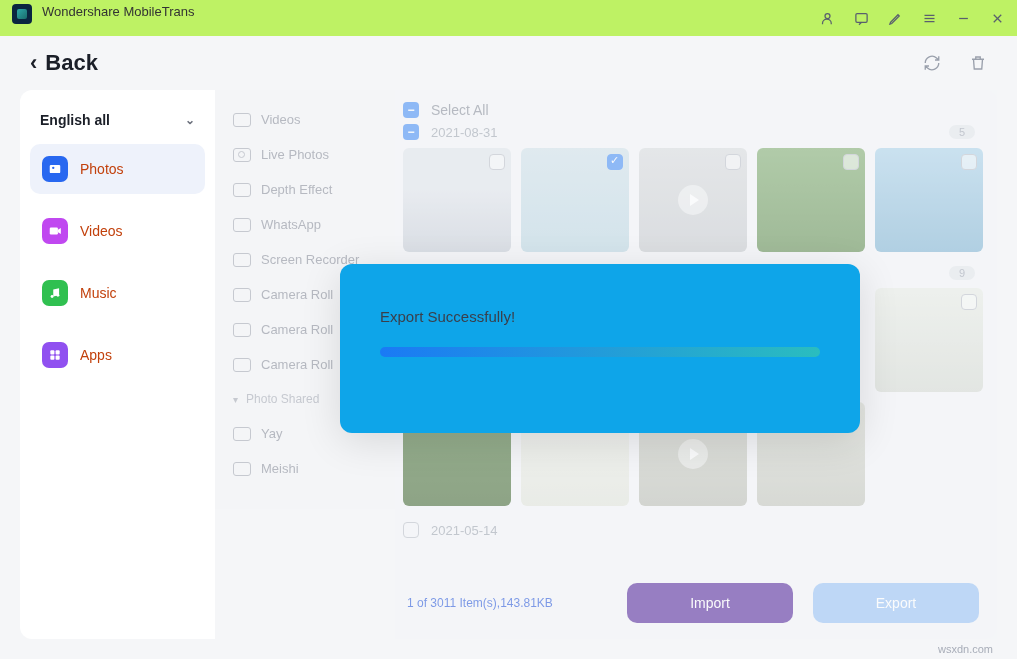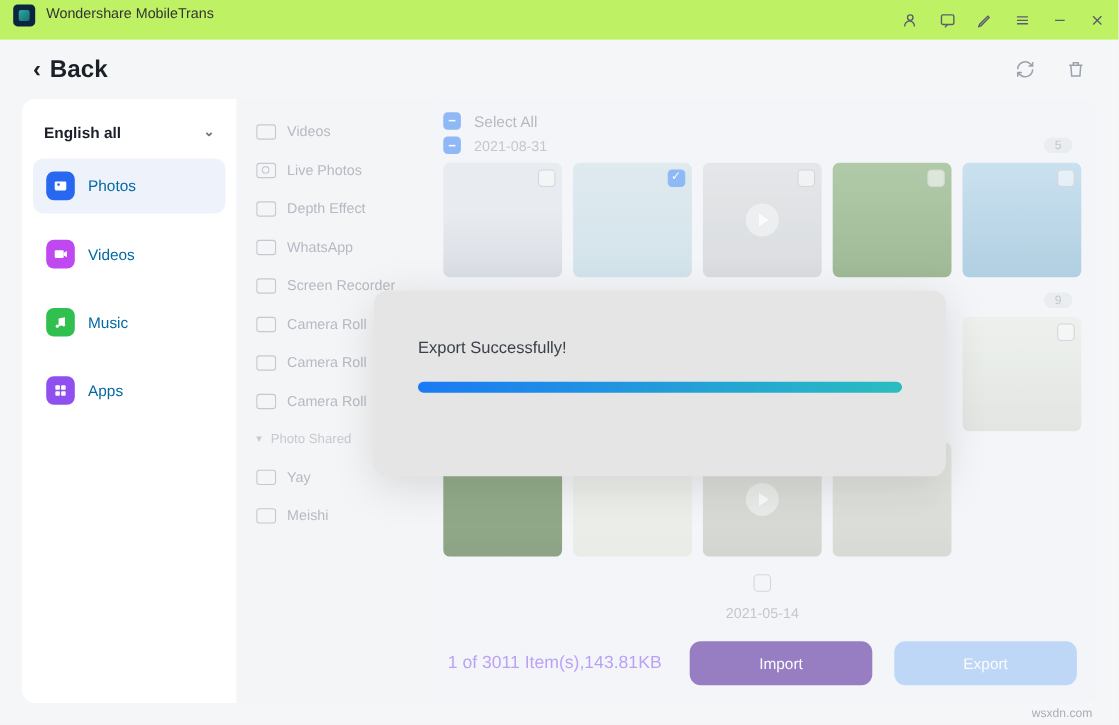--- a/index.html
+++ b/index.html
@@ -19,21 +19,21 @@
     .header-right { margin-left: auto; display: flex; gap: 28px; }
     .hr-icon { width: 18px; height: 18px; color: #9aa0ac; cursor: pointer; }
     
     .main { display: flex; height: calc(659px - 90px); padding: 0 20px 20px 20px; gap: 0; }
     
     .panel1 { width: 195px; background: #fff; border-radius: 12px 0 0 12px; padding: 16px 10px; }
     .english-all { display: flex; align-items: center; justify-content: space-between; padding: 6px 10px 16px 10px; font-size: 14px; font-weight: 600; color: #1b1f28; cursor: pointer; }
     .cat-item { display: flex; align-items: center; gap: 12px; padding: 12px 12px; border-radius: 10px; cursor: pointer; margin-bottom: 12px; }
     .cat-item.active { background: #eef2fb; }
     .cat-icon { width: 26px; height: 26px; border-radius: 7px; display: flex; align-items: center; justify-content: center; }
-    .cat-label { font-size: 14px; color: #0369a1; font-weight: 500; }
+    .cat-label { font-size: 14px; color: #c2410c; font-weight: 500; }
     .ci-photos { background: #2868f0; }
     .ci-videos { background: #c048f0; }
     .ci-info { background: #f09030; }
     .ci-music { background: #30c050; }
     .ci-apps { background: #9050f0; }
     
     .panel2 { width: 180px; background: #f4f5f7; padding: 12px 0; opacity: 0.55; }
     .sub-item { display: flex; align-items: center; gap: 10px; padding: 10px 18px; color: #838895; font-size: 13px; cursor: pointer; }
     .sub-ico { width: 18px; height: 14px; border: 1.5px solid #a0a5b0; border-radius: 3px; position: relative; }
     .sub-ico.dot::after { content: ''; position: absolute; width: 5px; height: 5px; border: 1.5px solid #a0a5b0; border-radius: 50%; top: 2px; left: 4px; }
@@ -61,31 +61,31 @@
     .t2 { background: linear-gradient(180deg,#cfe0e8,#b8d4e0); }
     .t3 { background: linear-gradient(180deg,#d8dadc,#c5c8cc); }
     .t4 { background: linear-gradient(180deg,#7aa868,#5a8848); }
     .t5 { background: linear-gradient(180deg,#a8d0e8,#7ab0d0); }
     .t6 { background: linear-gradient(180deg,#4a7838,#3a6028); }
     .t7 { background: linear-gradient(180deg,#eef0e8,#e0e2d8); }
     .t8 { background: linear-gradient(180deg,#d0d2c8,#b8bab0); }
     .t9 { background: linear-gradient(180deg,#d8dad0,#c0c2b8); }
     .t10 { background: linear-gradient(180deg,#e8ece4,#d4d8d0); }
     
-    .date2-row { display: flex; align-items: center; gap: 12px; padding: 6px 0; flex-direction: column; }
+    .date2-row { display: flex; align-items: center; gap: 12px; padding: 6px 0; }
     .cb-empty { width: 16px; height: 16px; border: 1.5px solid #b8bcc5; border-radius: 4px; }
     
     .footer-row { margin-top: auto; display: flex; align-items: center; padding: 10px 4px 16px 4px; gap: 14px; }
-    .footer-text { font-size: 16px; color: #8b5cf6; text-align: center; }
+    .footer-text { font-size: 12px; color: #1d4ed8; text-align: center; }
     .btn-import, .btn-export { width: 166px; height: 40px; border-radius: 10px; border: none; color: #fff; font-size: 14px; cursor: pointer; }
     .btn-import { background: #4c1d95; }
     .btn-export { background: #93bef4; }
     
     
-    .modal { position: absolute; left: 340px; top: 264px; width: 520px; background: #e5e5e5; border-radius: 12px; padding: 44px 40px 28px 40px; box-shadow: 0 8px 40px rgba(0,0,0,0.12); z-index: 10; }
+    .modal { position: absolute; left: 340px; top: 264px; width: 520px; background: #0ea5e9; border-radius: 12px; padding: 44px 40px 28px 40px; box-shadow: 0 8px 40px rgba(0,0,0,0.12); z-index: 10; }
     .modal-title { font-size: 15px; color: #3a3f4b; margin-bottom: 22px; }
     .prog-bar { width: 100%; height: 10px; border-radius: 6px; background: linear-gradient(90deg, #1a7af5, #2abdbf); margin-bottom: 48px; }
     .modal-btns { display: flex; gap: 18px; justify-content: flex-end; }
     .btn-open { background: #1a7af5; color: #fff; border: none; border-radius: 20px; padding: 9px 24px; font-size: 14px; font-weight: 500; cursor: pointer; }
     .btn-ok { background: #fff; color: #1a7af5; border: 1.5px solid #1a7af5; border-radius: 20px; padding: 8px 42px; font-size: 14px; font-weight: 500; cursor: pointer; }
     
     .watermark { position: absolute; bottom: 4px; right: 24px; font-size: 11px; color: #a8adb8; z-index: 20; }
   </style>
 </head>
 <body>

